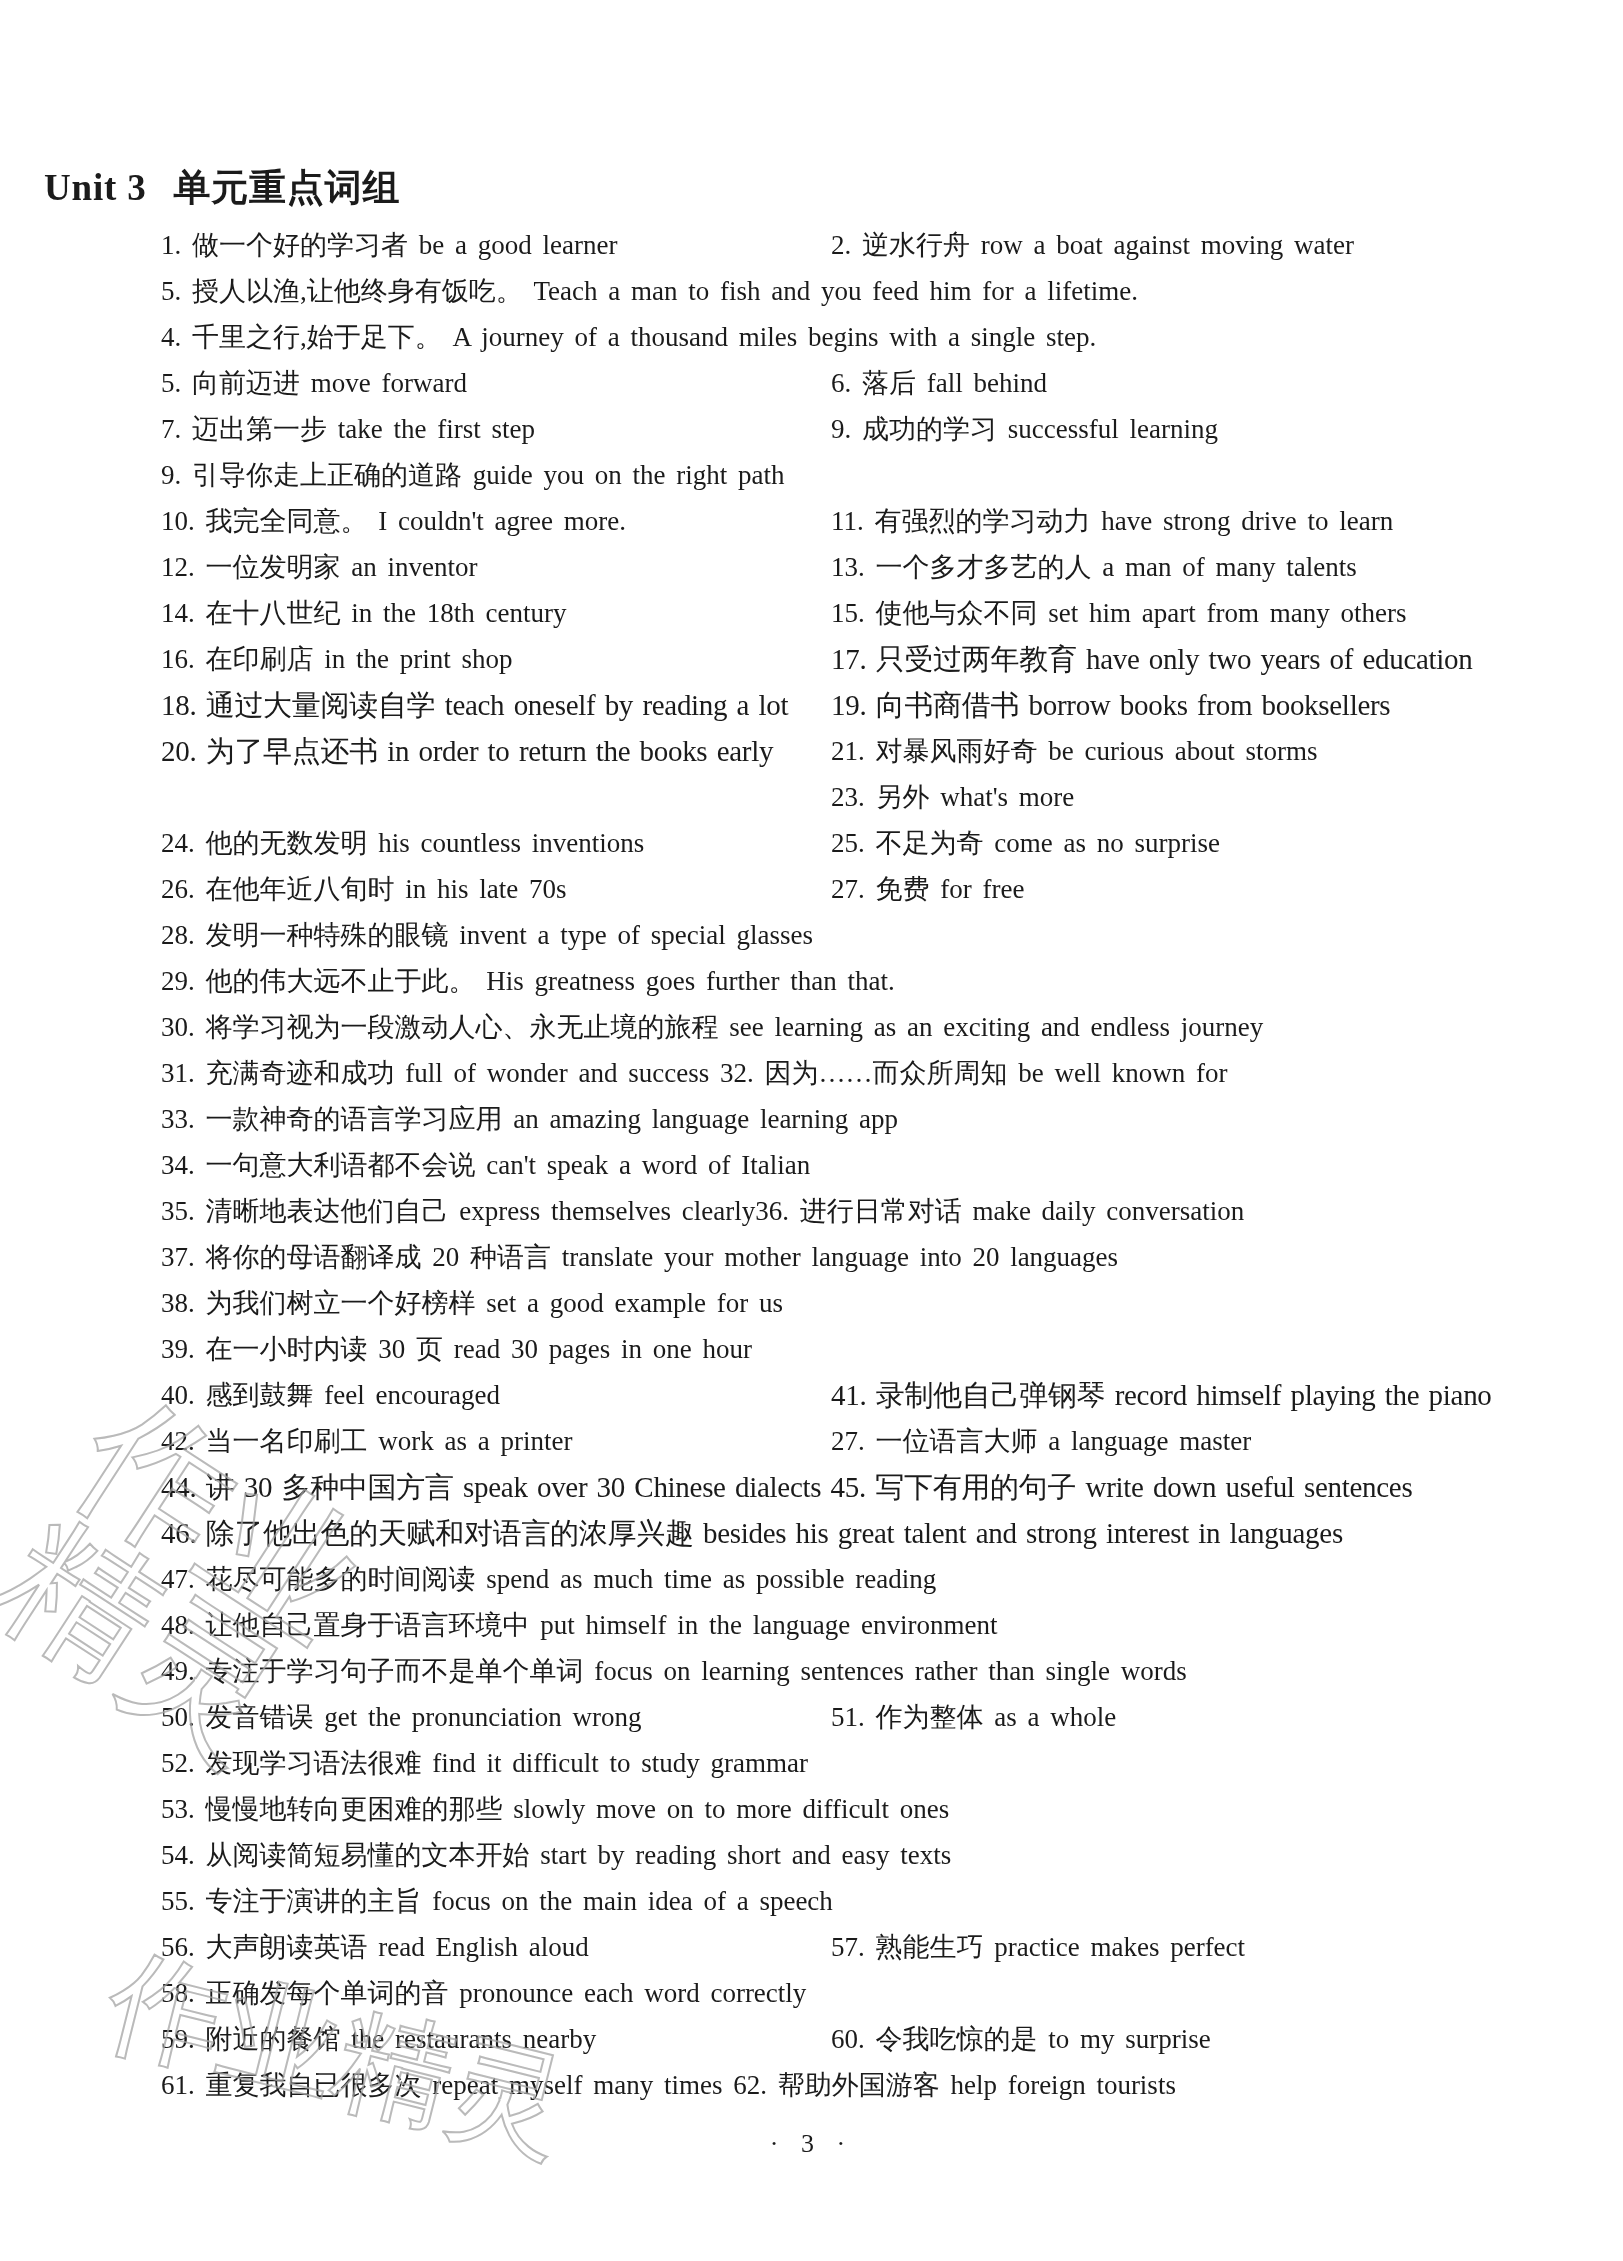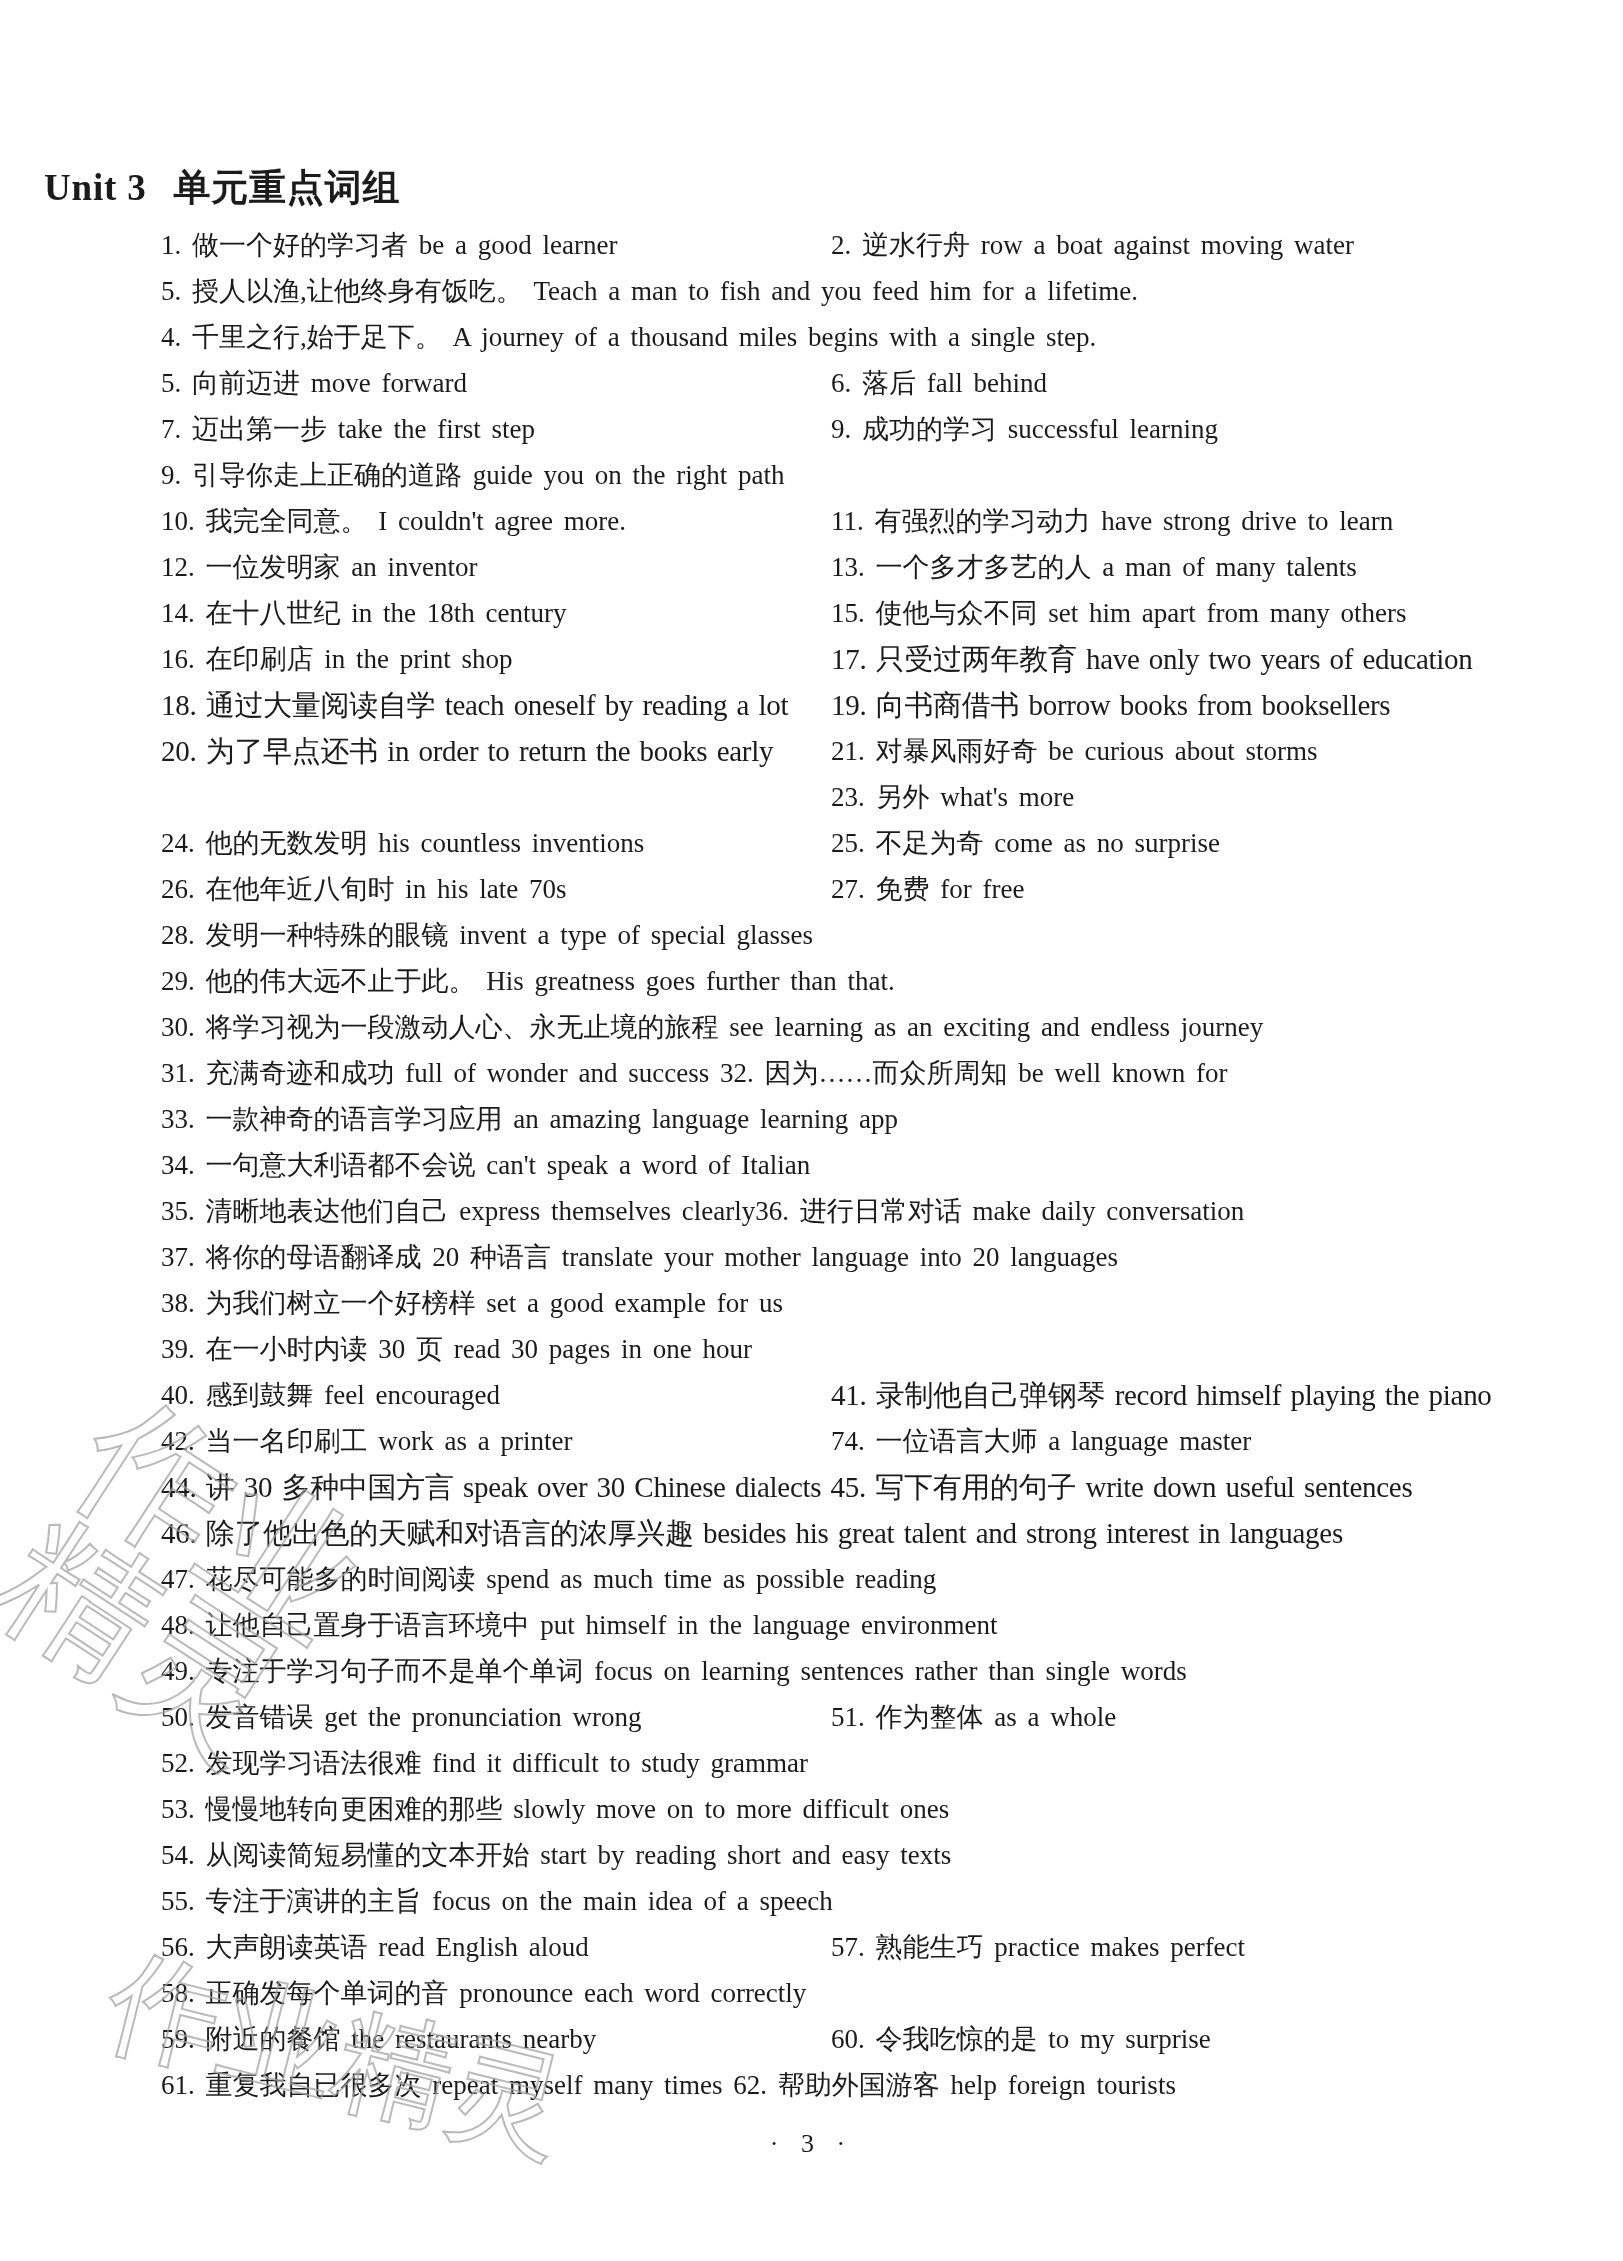--- a/index.html
+++ b/index.html
@@ -113,21 +113,21 @@
       <div class="row"><span class="item">29. 他的伟大远不止于此。 His greatness goes further than that.</span></div>
       <div class="row"><span class="item">30. 将学习视为一段激动人心、永无止境的旅程 see learning as an exciting and endless journey</span></div>
       <div class="row"><span class="item">31. 充满奇迹和成功 full of wonder and success</span><span class="item"> 32. 因为……而众所周知 be well known for</span></div>
       <div class="row"><span class="item">33. 一款神奇的语言学习应用 an amazing language learning app</span></div>
       <div class="row"><span class="item">34. 一句意大利语都不会说 can't speak a word of Italian</span></div>
       <div class="row"><span class="item">35. 清晰地表达他们自己 express themselves clearly</span><span class="item">36. 进行日常对话 make daily conversation</span></div>
       <div class="row"><span class="item">37. 将你的母语翻译成 20 种语言 translate your mother language into 20 languages</span></div>
       <div class="row"><span class="item">38. 为我们树立一个好榜样 set a good example for us</span></div>
       <div class="row"><span class="item">39. 在一小时内读 30 页 read 30 pages in one hour</span></div>
       <div class="row"><span class="item">40. 感到鼓舞 feel encouraged</span><span class="item col2 tight">41. 录制他自己弹钢琴 record himself playing the piano</span></div>
-      <div class="row"><span class="item">42. 当一名印刷工 work as a printer</span><span class="item col2">74. 一位语言大师 a language master</span></div>
+      <div class="row"><span class="item">42. 当一名印刷工 work as a printer</span><span class="item col2">27. 一位语言大师 a language master</span></div>
       <div class="row"><span class="item tight">44. 讲 30 多种中国方言 speak over 30 Chinese dialects</span><span class="item tight"> 45. 写下有用的句子 write down useful sentences</span></div>
       <div class="row"><span class="item tight">46. 除了他出色的天赋和对语言的浓厚兴趣 besides his great talent and strong interest in languages</span></div>
       <div class="row"><span class="item">47. 花尽可能多的时间阅读 spend as much time as possible reading</span></div>
       <div class="row"><span class="item">48. 让他自己置身于语言环境中 put himself in the language environment</span></div>
       <div class="row"><span class="item">49. 专注于学习句子而不是单个单词 focus on learning sentences rather than single words</span></div>
       <div class="row"><span class="item">50. 发音错误 get the pronunciation wrong</span><span class="item col2">51. 作为整体 as a whole</span></div>
       <div class="row"><span class="item">52. 发现学习语法很难 find it difficult to study grammar</span></div>
       <div class="row"><span class="item">53. 慢慢地转向更困难的那些 slowly move on to more difficult ones</span></div>
       <div class="row"><span class="item">54. 从阅读简短易懂的文本开始 start by reading short and easy texts</span></div>
       <div class="row"><span class="item">55. 专注于演讲的主旨 focus on the main idea of a speech</span></div>

